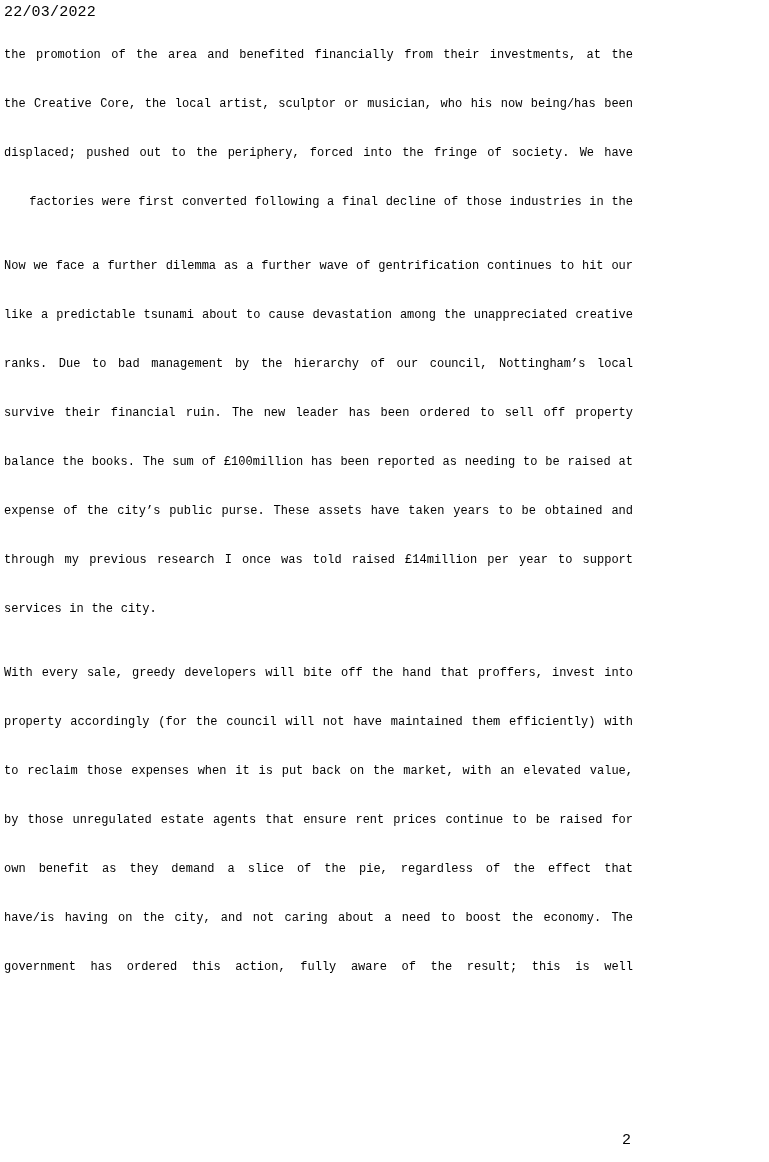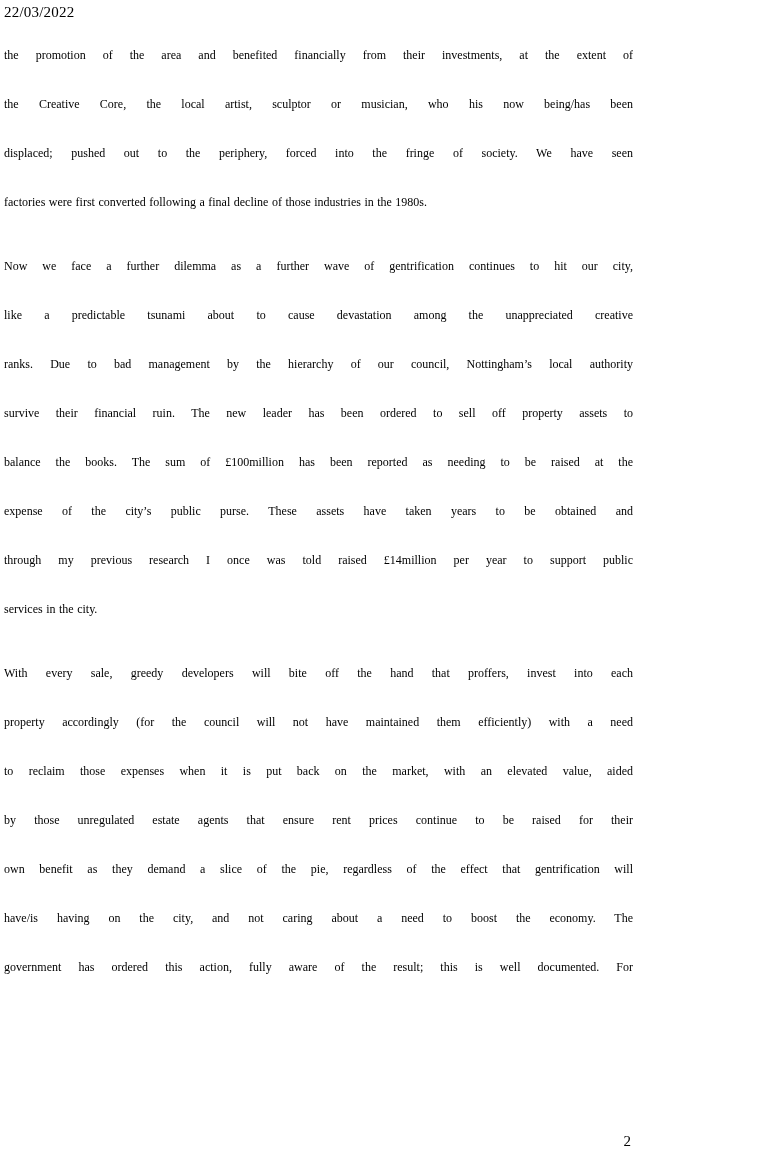--- a/index.html
+++ b/index.html
@@ -7,21 +7,21 @@
     padding: 0;
     background: #ffffff;
   }
   .page {
     position: relative;
     width: 647px;
     height: 1162px;
     box-sizing: border-box;
     background: #ffffff;
     color: #000000;
-    font-family: Liberation Serif, serif;
+    font-family: Liberation Mono, monospace;
     padding: 3px 14px 0 4px;
     overflow: hidden;
   }
   .date {
     font-size: 15px;
     line-height: 19px;
     letter-spacing: 0.2px;
   }
   .body {
     margin-top: 9px;

